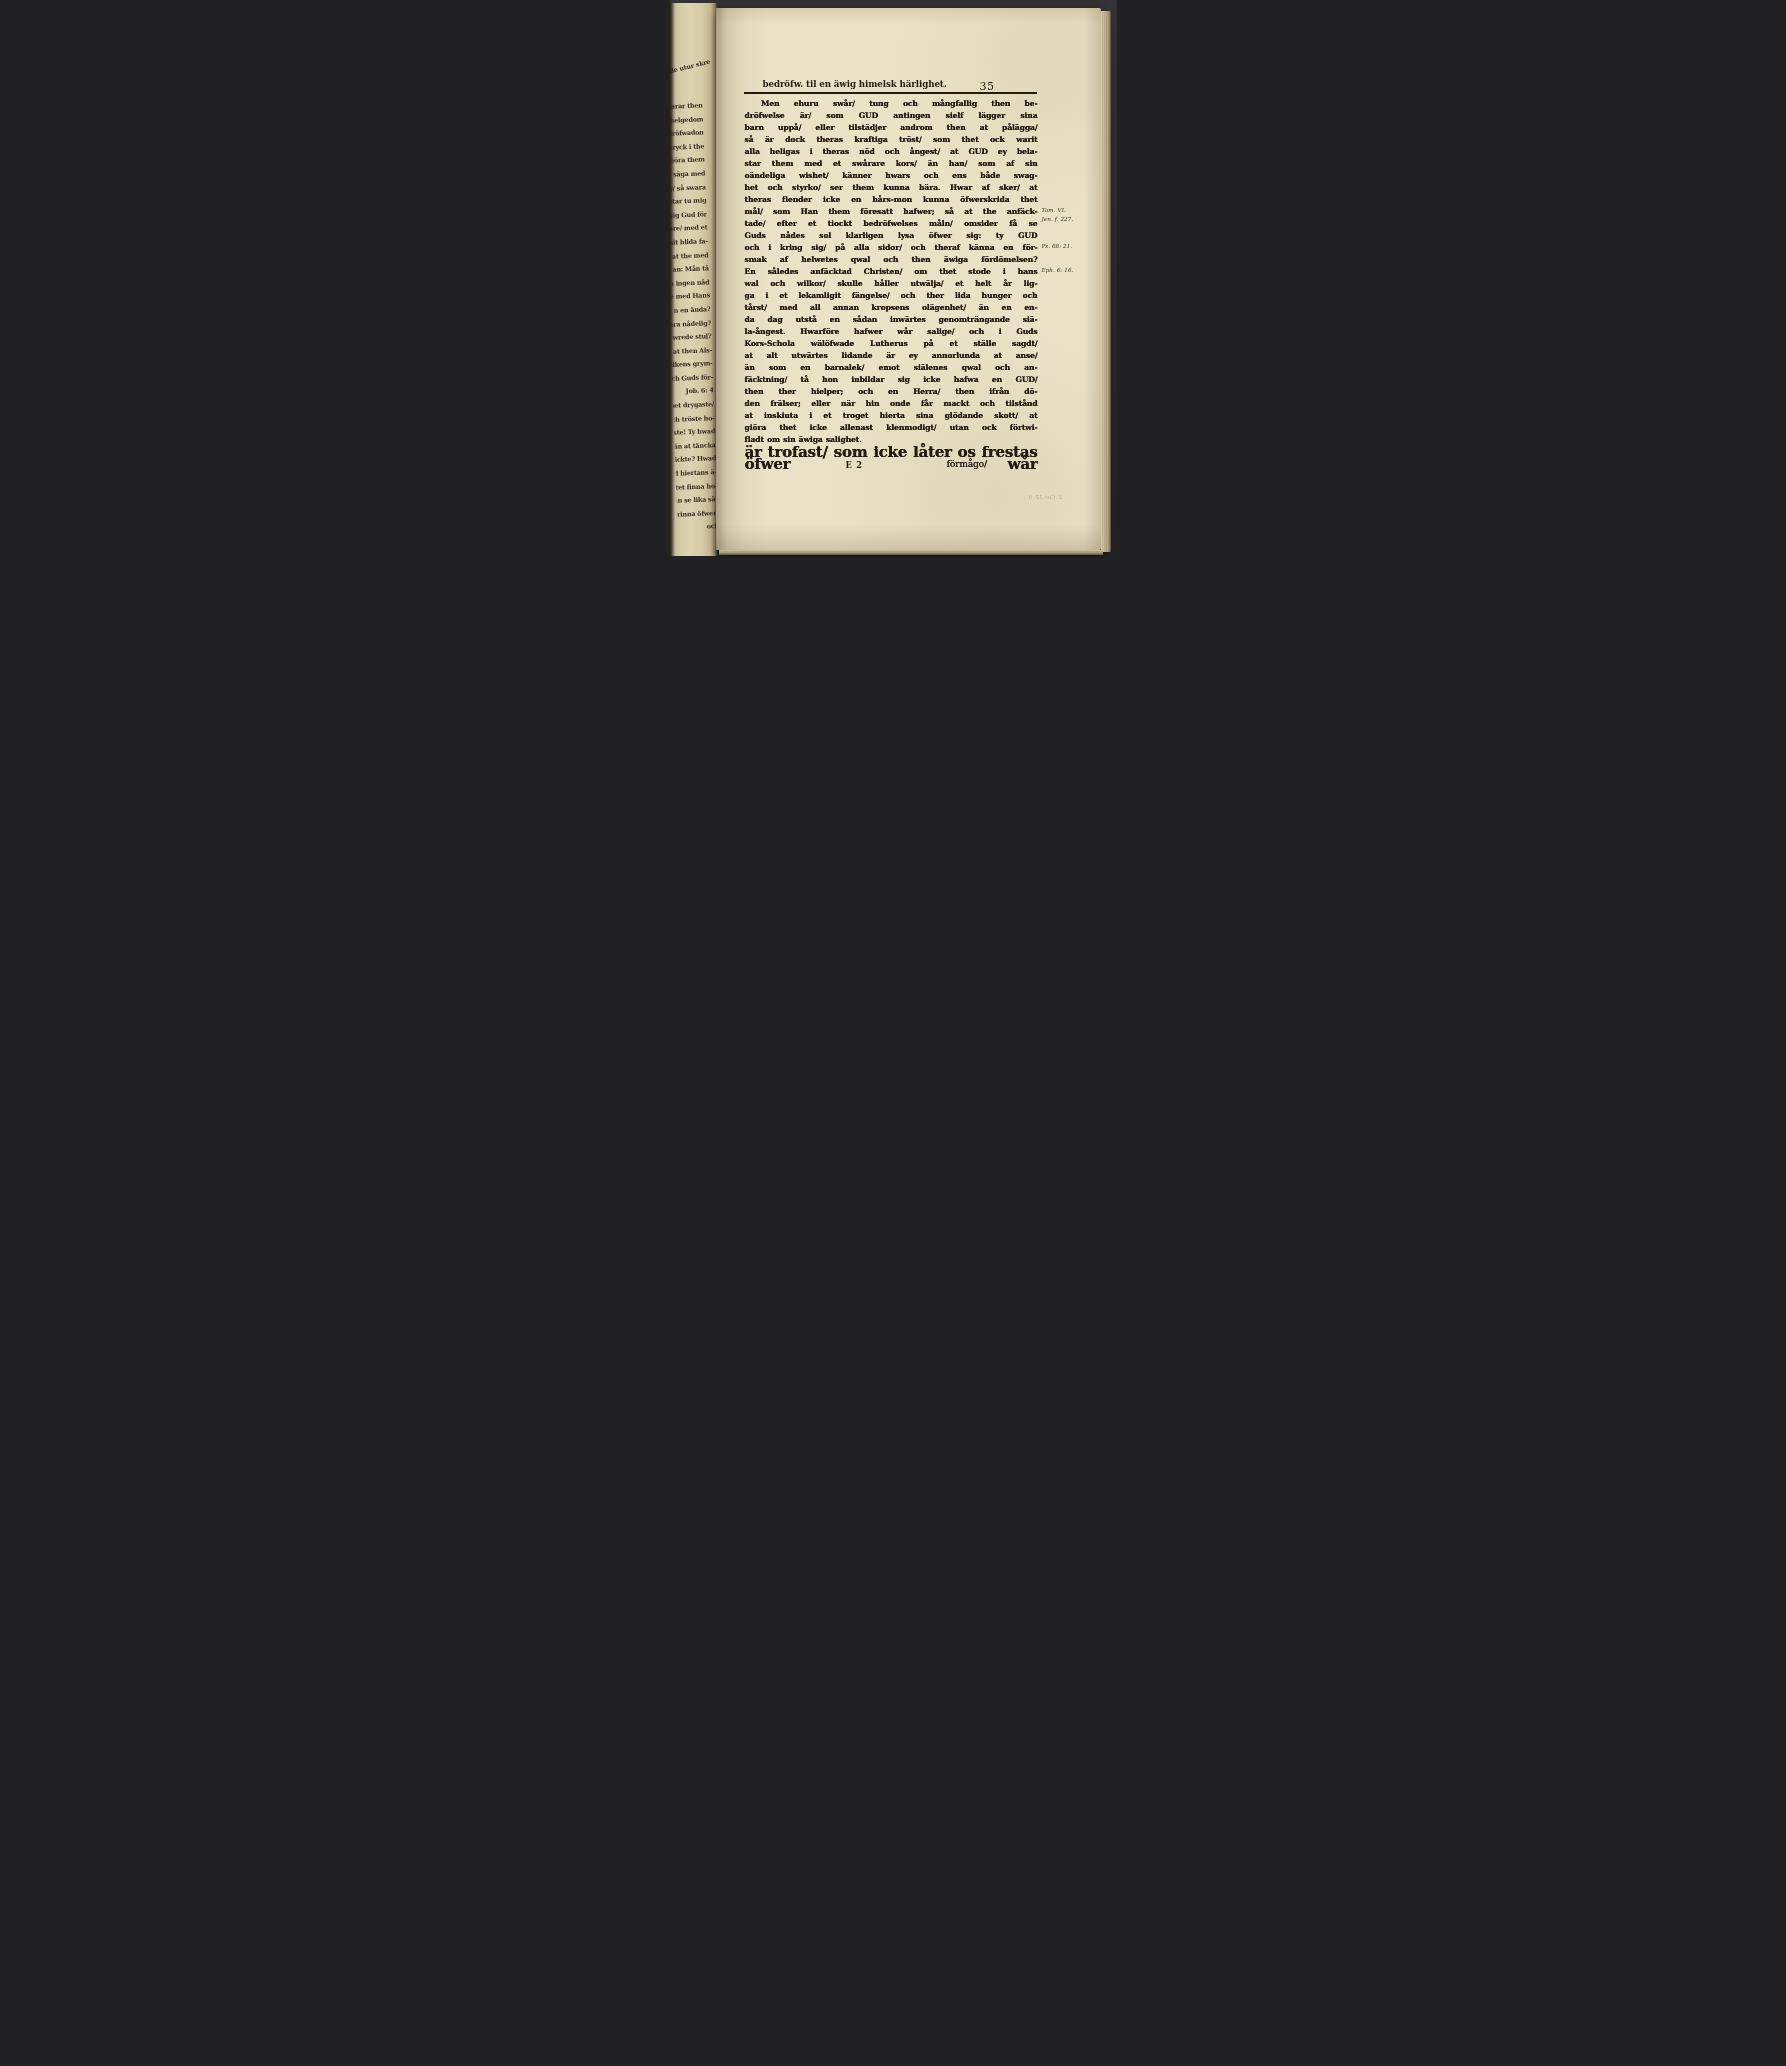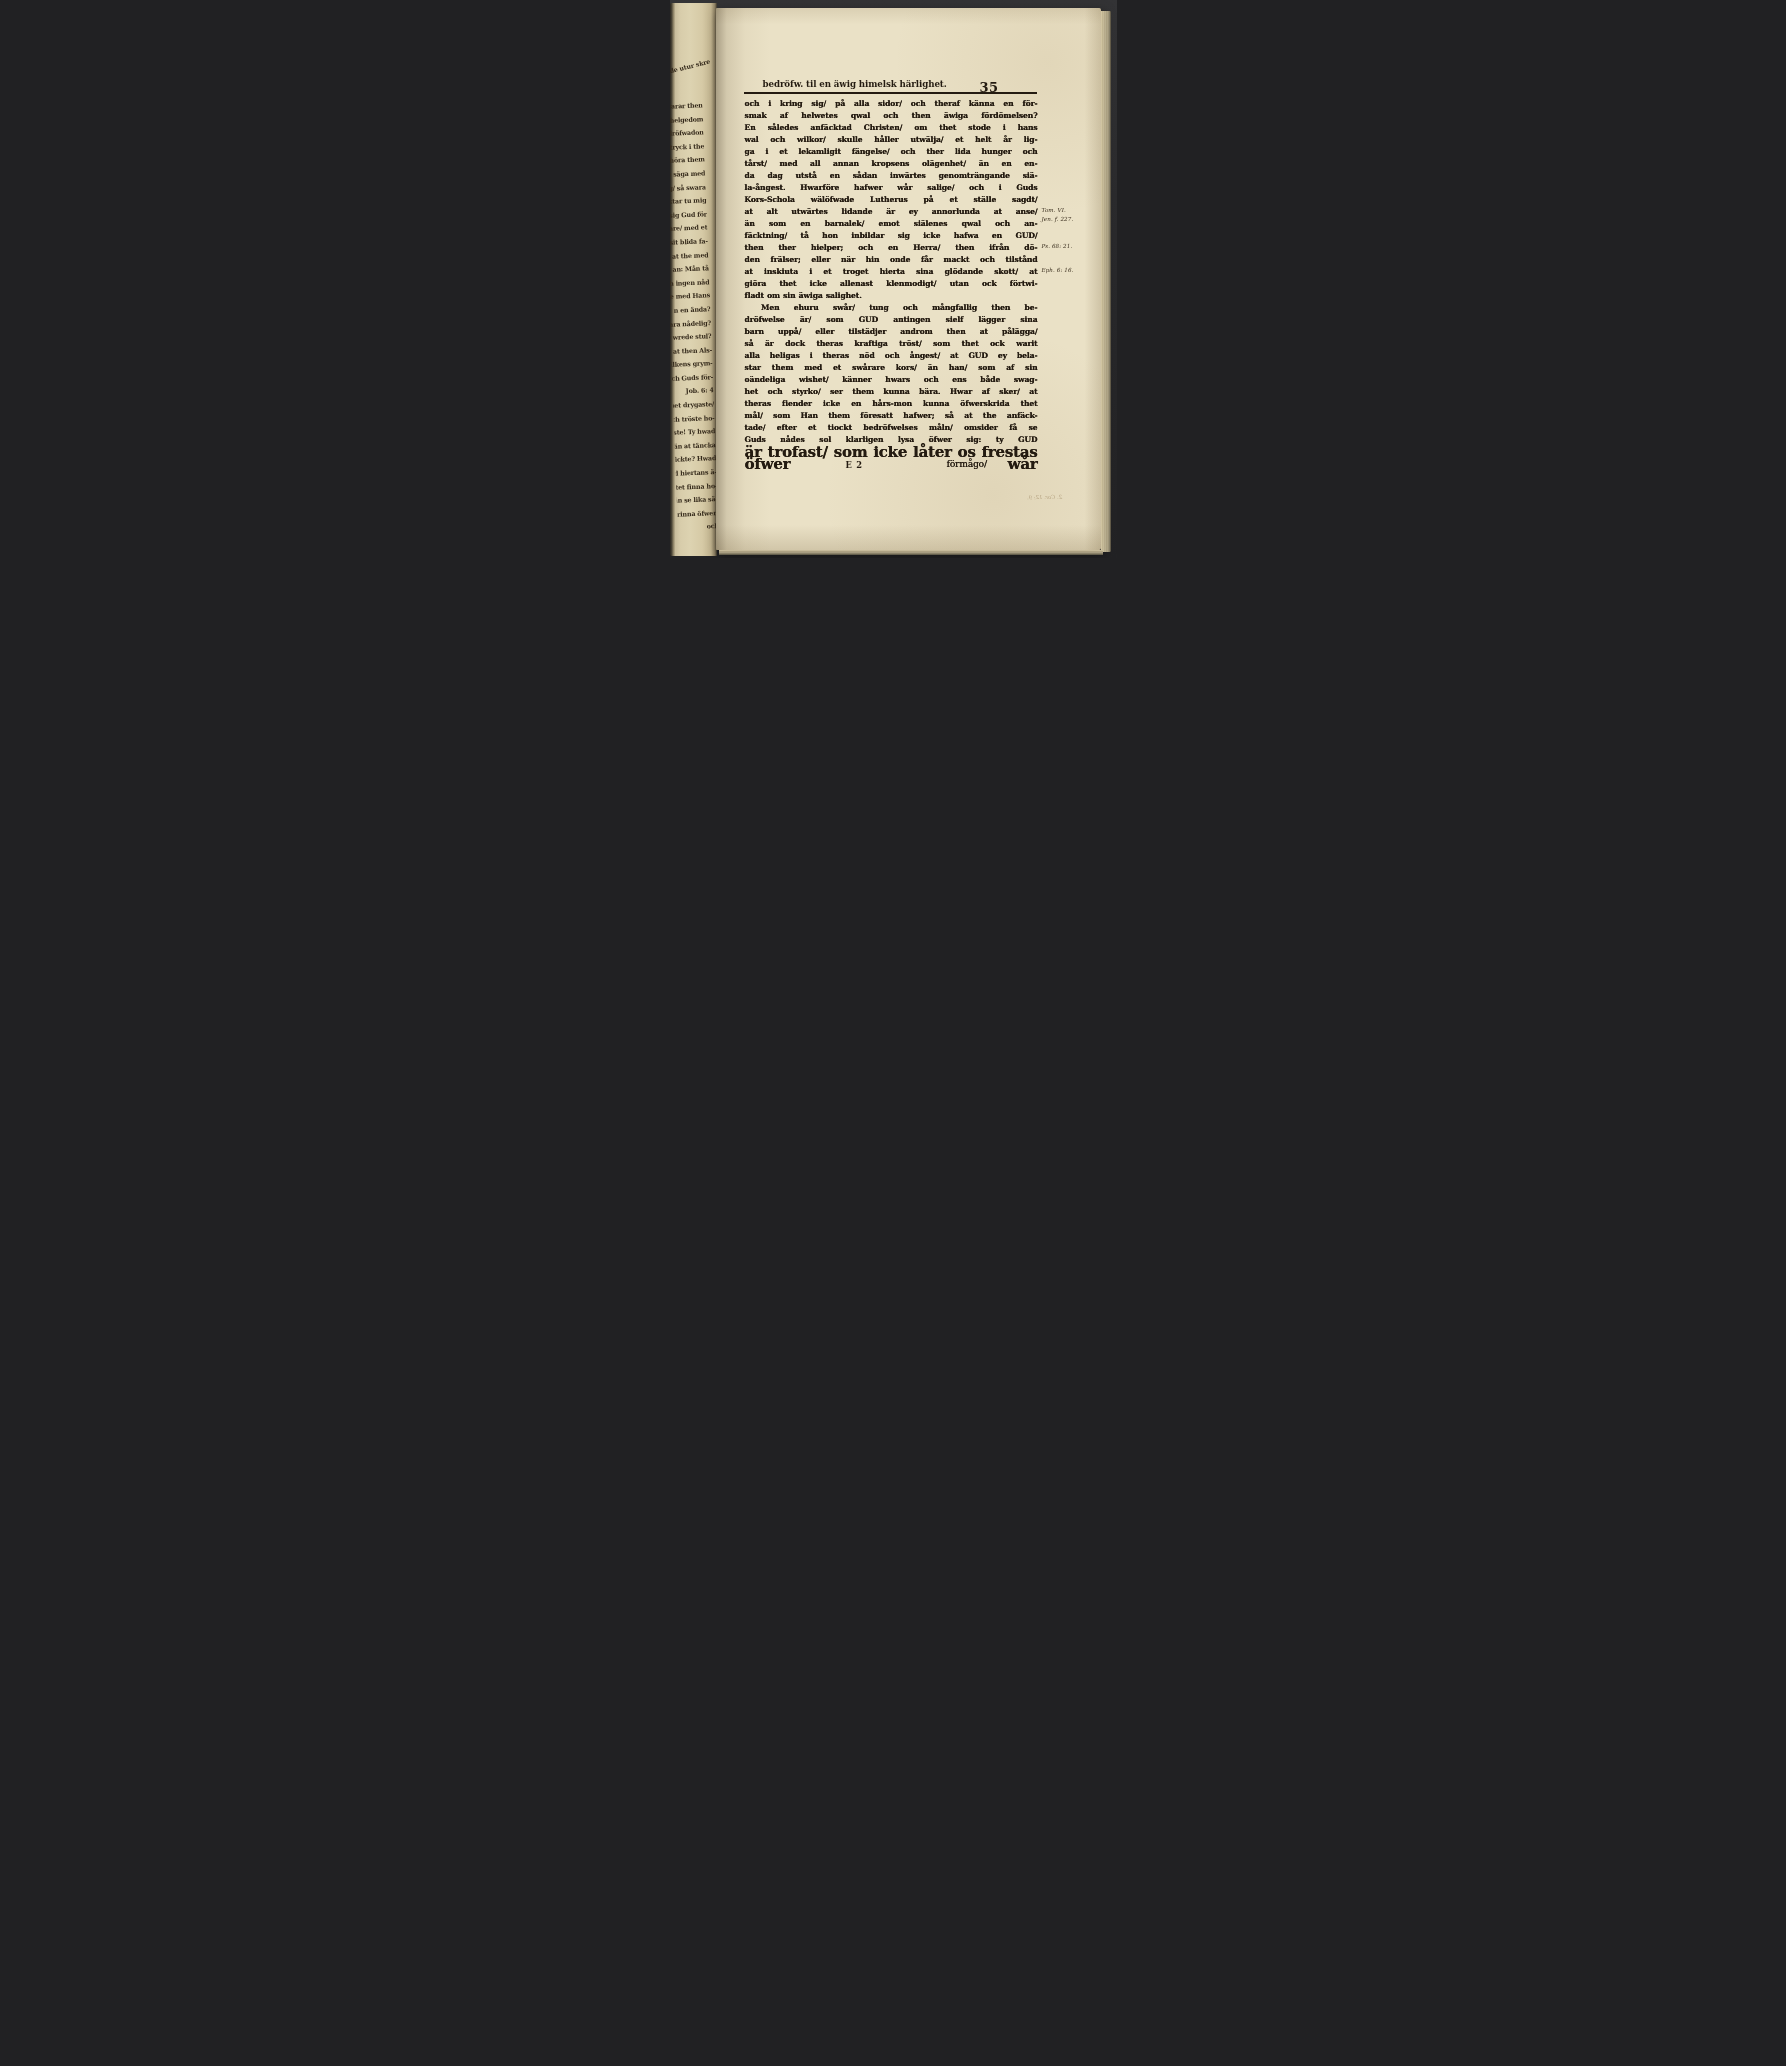--- a/index.html
+++ b/index.html
@@ -56,21 +56,21 @@
       #eae1c6;
     box-shadow: 2.5px 4.1px 10.7px rgba(0,0,0,0.5);
     color: #241b11;
   }
 
   .header-row { position: absolute; left: 29px; top: 71px; width: 293px; height: 11.6px; }
   .header-title {
     position: absolute; left: 18px; top: 0;
     font-weight: 700; font-size: 8.7px; letter-spacing: -0.1px;
   }
-  .page-number { position: absolute; left: 235px; top: 0.8px; font-size: 13px; font-weight: 700; letter-spacing: 0.4px; }
+  .page-number { position: absolute; left: 235px; top: 0.8px; font-size: 11px; font-weight: 400; letter-spacing: 0.4px; }
   .header-rule { position: absolute; left: 28px; top: 84px; width: 293px; height: 1.7px; background: #241b11; }
 
   .body-col { position: absolute; left: 29px; top: 90px; width: 293px; }
   .line {
     font-weight: 700; font-size: 7.6px; line-height: 12px;
     letter-spacing: -0.1px; word-spacing: 0.6px;
     text-align: justify; text-align-last: justify;
     text-shadow: 0.1px 0 0 currentColor;
   }
   .p1 .line:last-child { text-align-last: left; }
@@ -163,53 +163,53 @@
   <div class="main-page">
 
     <div class="header-row">
       <span class="header-title">bedröfw. til en äwig himelsk härlighet.</span>
       <span class="page-number">35</span>
     </div>
 
     <div class="header-rule"></div>
 
     <div class="body-col">
+      <div class="para p2">
+          <div class="line">Men ehuru swår/ tung och mångfallig then be-</div>
+          <div class="line">dröfwelse är/ som GUD antingen sielf lägger sina</div>
+          <div class="line">barn uppå/ eller tilstädjer androm then at pålägga/</div>
+          <div class="line">så är dock theras kraftiga tröst/ som thet ock warit</div>
+          <div class="line">alla heligas i theras nöd och ångest/ at GUD ey bela-</div>
+          <div class="line">star them med et swårare kors/ än han/ som af sin</div>
+          <div class="line">oändeliga wishet/ känner hwars och ens både swag-</div>
+          <div class="line">het och styrko/ ser them kunna bära. Hwar af sker/ at</div>
+          <div class="line">theras fiender icke en hårs-mon kunna öfwerskrida thet</div>
+          <div class="line">mål/ som Han them föresatt hafwer; så at the anfäck-</div>
+          <div class="line">tade/ efter et tiockt bedröfwelses måln/ omsider få se</div>
+          <div class="line">Guds nådes sol klarligen lysa öfwer sig: ty GUD</div>
+        </div>
       <div class="para p1">
           <div class="line">och i kring sig/ på alla sidor/ och theraf känna en för-</div>
           <div class="line">smak af helwetes qwal och then äwiga fördömelsen?</div>
           <div class="line">En således anfäcktad Christen/ om thet stode i hans</div>
           <div class="line">wal och wilkor/ skulle håller utwälja/ et helt år lig-</div>
           <div class="line">ga i et lekamligit fängelse/ och ther lida hunger och</div>
           <div class="line">tårst/ med all annan kropsens olägenhet/ än en en-</div>
           <div class="line">da dag utstå en sådan inwärtes genomträngande siä-</div>
           <div class="line">la-ångest. Hwarföre hafwer wår salige/ och i Guds</div>
           <div class="line">Kors-Schola wälöfwade Lutherus på et ställe sagdt/</div>
           <div class="line">at alt utwärtes lidande är ey annorlunda at anse/</div>
           <div class="line">än som en barnalek/ emot siälenes qwal och an-</div>
           <div class="line">fäcktning/ tå hon inbildar sig icke hafwa en GUD/</div>
           <div class="line">then ther hielper; och en Herra/ then ifrån dö-</div>
           <div class="line">den frälser; eller när hin onde får mackt och tilstånd</div>
           <div class="line">at inskiuta i et troget hierta sina glödande skott/ at</div>
           <div class="line">giöra thet icke allenast klenmodigt/ utan ock förtwi-</div>
           <div class="line">fladt om sin äwiga salighet.</div>
         </div>
-      <div class="para p2">
-          <div class="line">Men ehuru swår/ tung och mångfallig then be-</div>
-          <div class="line">dröfwelse är/ som GUD antingen sielf lägger sina</div>
-          <div class="line">barn uppå/ eller tilstädjer androm then at pålägga/</div>
-          <div class="line">så är dock theras kraftiga tröst/ som thet ock warit</div>
-          <div class="line">alla heligas i theras nöd och ångest/ at GUD ey bela-</div>
-          <div class="line">star them med et swårare kors/ än han/ som af sin</div>
-          <div class="line">oändeliga wishet/ känner hwars och ens både swag-</div>
-          <div class="line">het och styrko/ ser them kunna bära. Hwar af sker/ at</div>
-          <div class="line">theras fiender icke en hårs-mon kunna öfwerskrida thet</div>
-          <div class="line">mål/ som Han them föresatt hafwer; så at the anfäck-</div>
-          <div class="line">tade/ efter et tiockt bedröfwelses måln/ omsider få se</div>
-          <div class="line">Guds nådes sol klarligen lysa öfwer sig: ty GUD</div>
-        </div>
       <div class="closing">är trofast/ som icke låter os frestas öfwer wår</div>
     </div>
 
     <div class="footer-row">
       <span class="signature">E 2</span>
       <span class="catchword">förmågo/</span>
     </div>
 
     <div class="note n1">
       <div>Tom. VI.</div>

